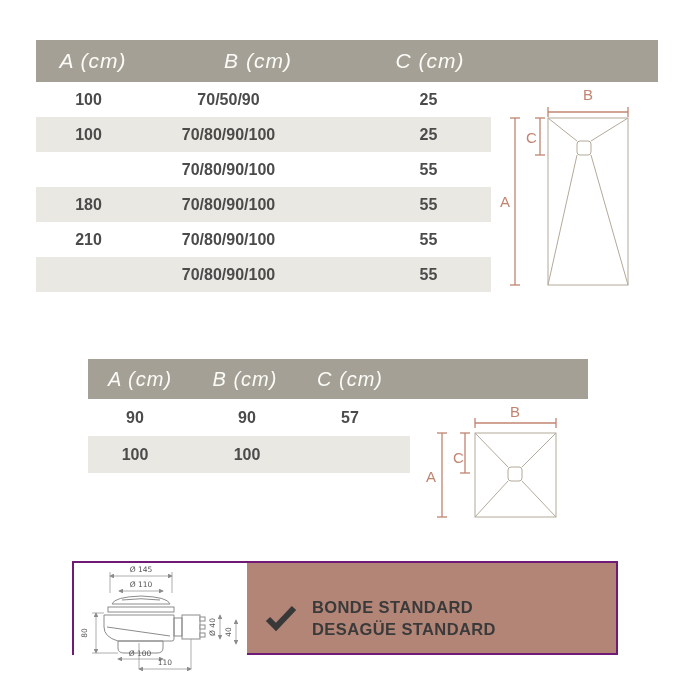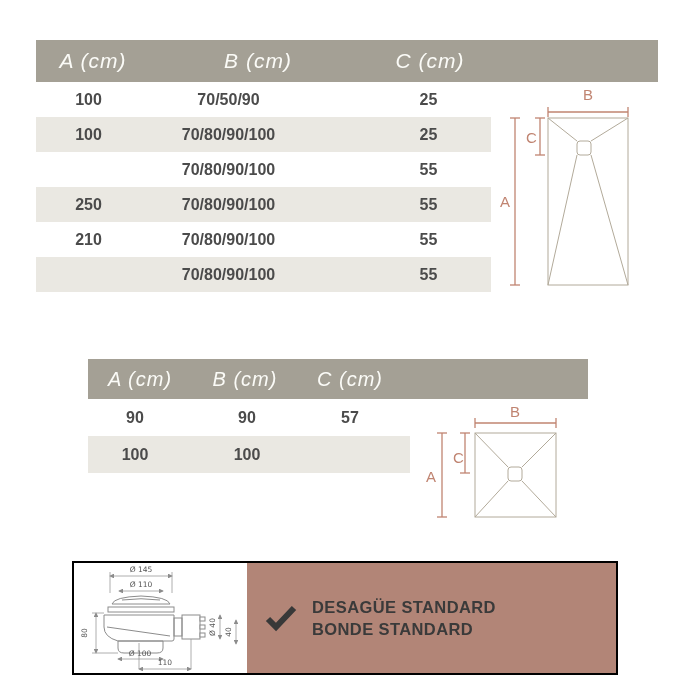--- a/index.html
+++ b/index.html
@@ -30,22 +30,22 @@
 
   
   .diag{position:absolute;}
   .diag-rect{left:495px;top:85px;}
   .diag-square{left:420px;top:400px;}
   .diag text{font-family:"Liberation Sans",sans-serif;font-size:15px;fill:#c08471;}
   .tray{fill:none;stroke:#b2aa9a;stroke-width:1;}
   .dim{stroke:#c08471;stroke-width:1.3;fill:none;}
 
   
-  .specbox{position:absolute;left:72px;top:561px;width:546px;height:114px;
-           background:#b28577;border:2px solid #000000;box-sizing:border-box;}
+  .specbox{position:absolute;left:72px;top:561px;width:546px;height:94px;
+           background:#b28577;border:2px solid #701a75;box-sizing:border-box;}
   .drawpanel{position:absolute;left:0;top:0;width:173px;height:110px;background:#ffffff;}
   .badge{position:absolute;left:173px;top:0;width:369px;height:110px;
          display:flex;align-items:center;gap:15px;padding-left:18px;box-sizing:border-box;}
   .badge-text{color:#3a3a3a;font-size:16.5px;font-weight:600;letter-spacing:0.4px;line-height:22px;}
 
   
   .drain text{font-family:"DejaVu Sans",sans-serif;font-size:7.5px;fill:#555;}
   .dln{stroke:#8c8c8c;stroke-width:1;fill:none;}
   .dfill{stroke:#8c8c8c;stroke-width:1;fill:#ffffff;}
   .mline{stroke:#9a9a9a;stroke-width:0.8;fill:none;}
@@ -70,21 +70,21 @@
     <div class="row striped">
       <span class="ca">100</span>
       <span class="cb">70/80/90/100</span>
       <span class="cc">25</span>
     </div>
     <div class="row">
       <span class="cb">70/80/90/100</span>
       <span class="cc">55</span>
     </div>
     <div class="row striped">
-      <span class="ca">250</span>
+      <span class="ca">180</span>
       <span class="cb">70/80/90/100</span>
       <span class="cc">55</span>
     </div>
     <div class="row">
       <span class="ca">210</span>
       <span class="cb">70/80/90/100</span>
       <span class="cc">55</span>
     </div>
     <div class="row striped">
       <span class="cb">70/80/90/100</span>
@@ -213,19 +213,19 @@
         <line class="mline" x1="65" y1="80" x2="65" y2="106"></line>
         <line class="mline" x1="117" y1="76" x2="117" y2="106"></line>
       </svg>
     </div>
 
     <div class="badge">
       <svg width="32" height="28" viewBox="0 0 32 28">
         <polyline points="3,15 11,23 29,4" fill="none" stroke="#383838" stroke-width="6"></polyline>
       </svg>
       <div class="badge-text">
+        <div>BONDE STANDARD</div>
         <div>DESAGÜE STANDARD</div>
-        <div>BONDE STANDARD</div>
       </div>
     </div>
   </div>
 
 </div>
 
 </body></html>

